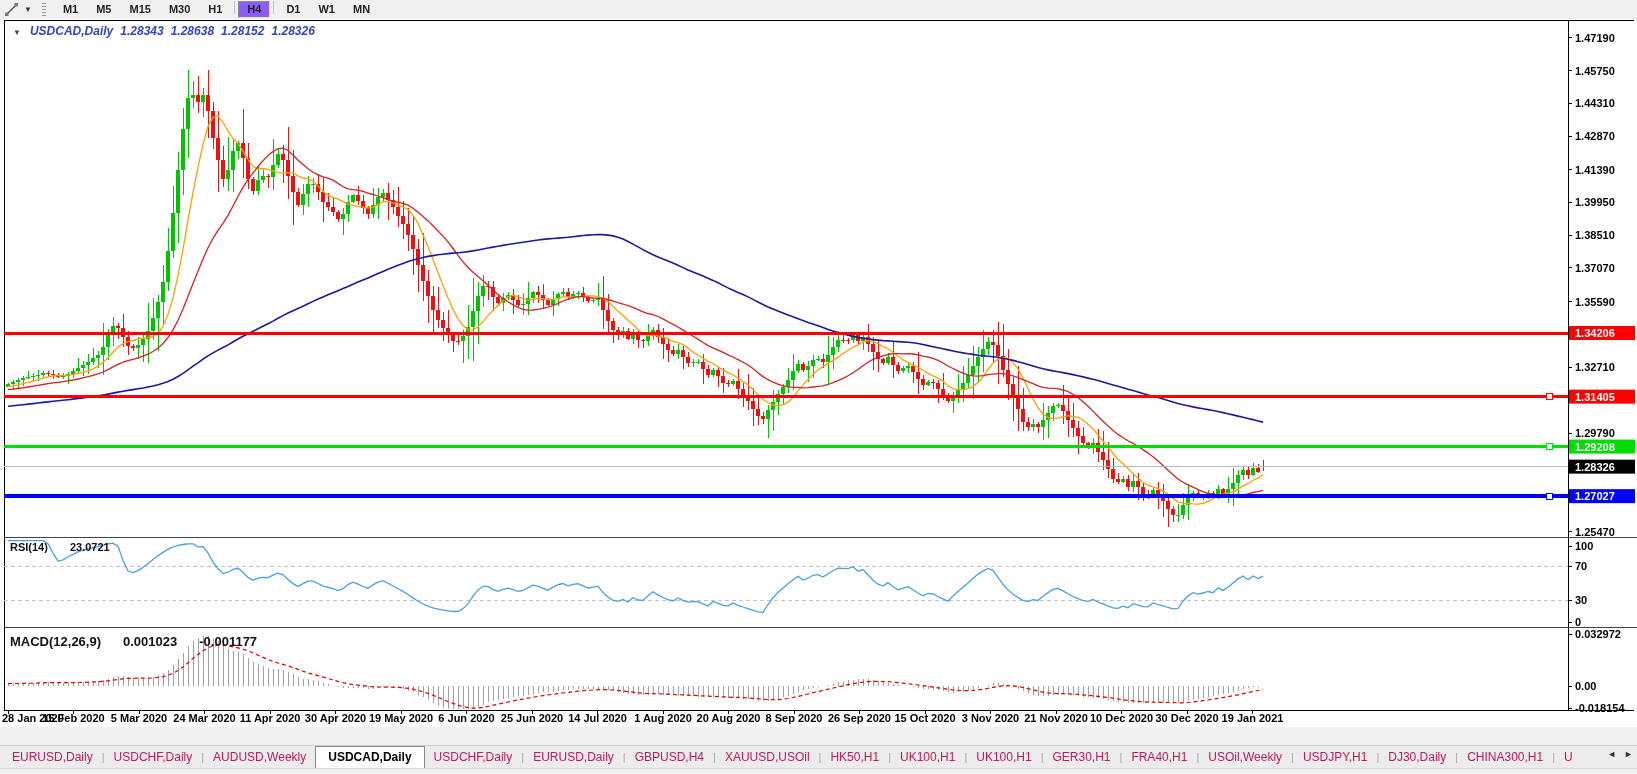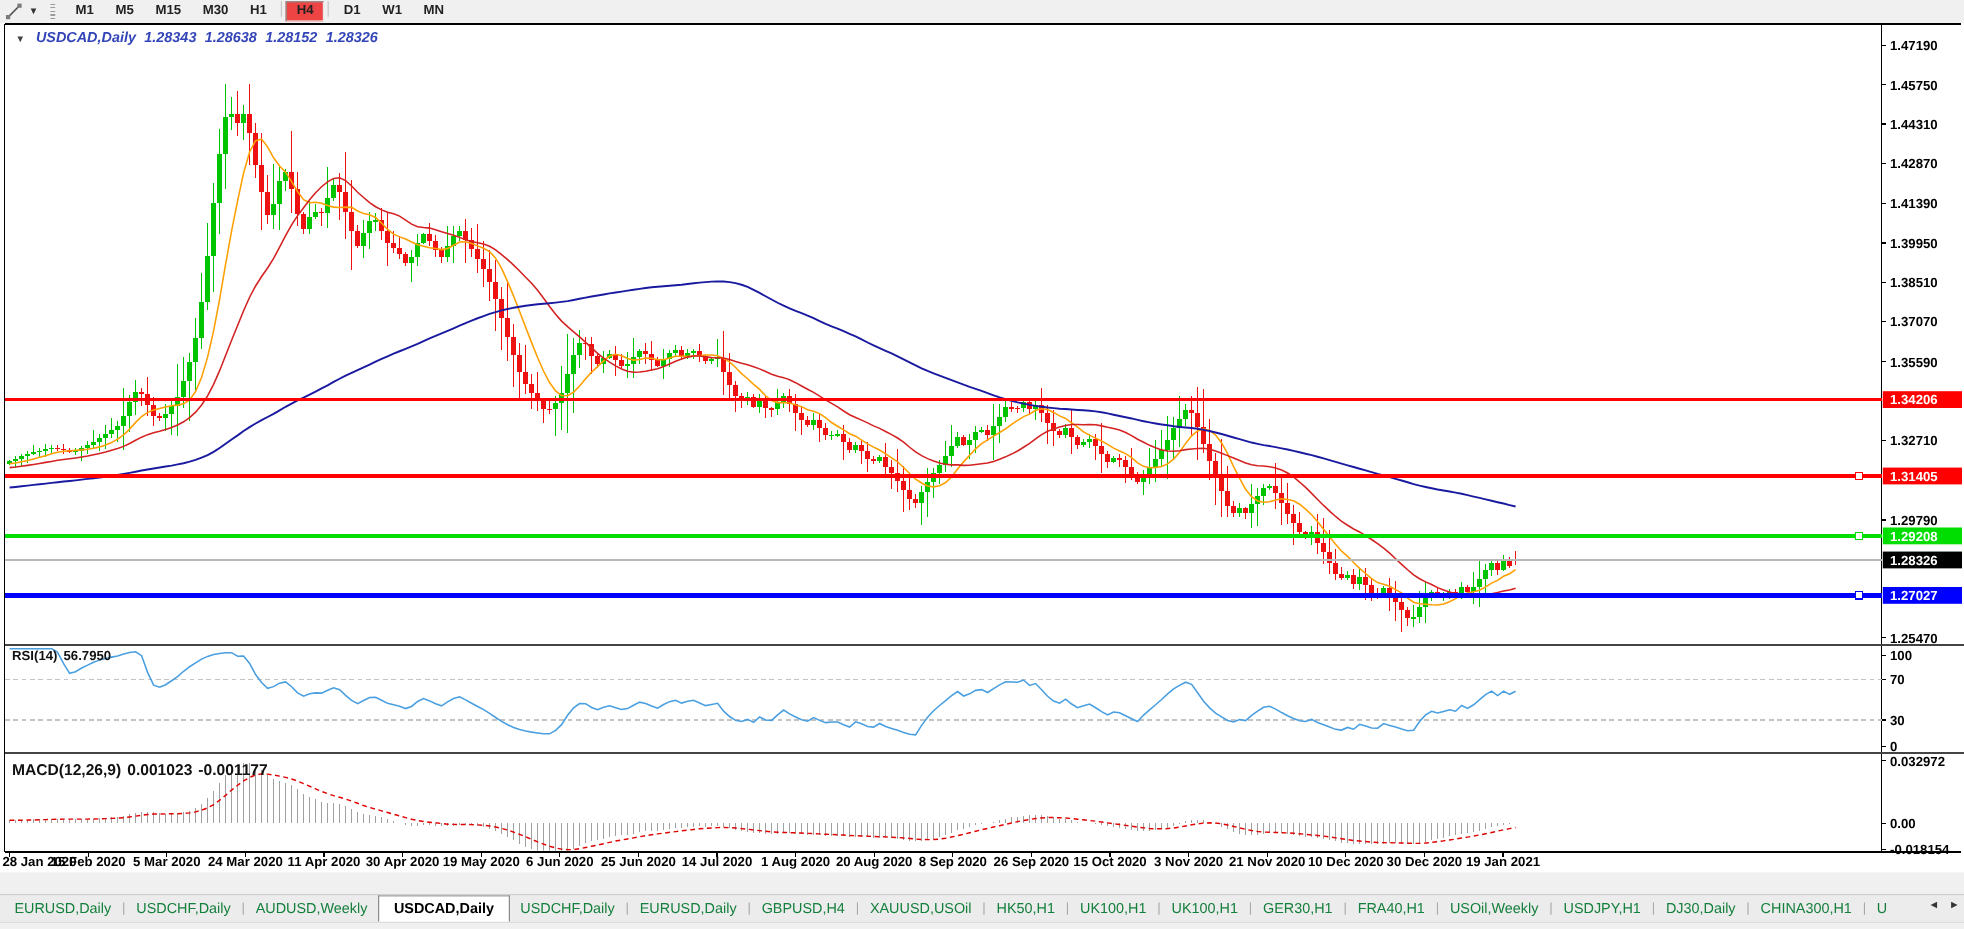--- a/index.html
+++ b/index.html
@@ -7,32 +7,32 @@
        font-family:"Liberation Sans",sans-serif;overflow:hidden;}
   #chart-svg{position:absolute;top:0;left:0;}
   #toolbar{position:absolute;top:0;left:0;width:1637px;height:19px;background:#f0f0f0;
            display:flex;align-items:center;padding-left:4px;box-sizing:border-box;z-index:6;}
   .tool-icon{display:flex;align-items:center;margin-right:1px;}
   .caret{font-size:8px;color:#333;margin:0 4px;}
   .grip{width:4px;height:13px;margin:0 8px 0 6px;
         background:repeating-linear-gradient(#9a9a9a 0 1px,transparent 1px 3px);}
   .tf-btn{font-size:11px;font-weight:bold;color:#222;padding:0 8px;height:15px;line-height:15px;
           border:1px solid transparent;cursor:default;}
-  .tf-btn.active{background:#ef4444;border-color:#8f8f8f #e6e6e6 #e6e6e6 #8f8f8f;}
+  .tf-btn.active{background:#8b5cf6;border-color:#8f8f8f #e6e6e6 #e6e6e6 #8f8f8f;}
   .tb-sep{width:1px;height:13px;background:#c6c6c6;margin:0 3px;}
   #chart-title{position:absolute;top:24px;left:9px;font-size:12px;font-weight:bold;z-index:5;font-style:italic;}
   #chart-title .num{margin-left:7px;}
   #chart-title .sym{margin-left:5px;}
   #rsi-label{position:absolute;top:541px;left:10px;font-size:11px;font-weight:bold;color:#111;z-index:5;}
   #macd-label{position:absolute;top:634px;left:10px;font-size:13px;font-weight:bold;color:#111;z-index:5;}
-  #rsi-label span, #macd-label span{margin-right:5px;}
+  #rsi-label span, #macd-label span{margin-right:22px;}
   #tabbar{position:absolute;top:745px;left:0;width:1637px;height:23px;background:#ececec;
           border-top:1px solid #cfcfcf;display:flex;align-items:center;padding-left:3px;
           box-sizing:border-box;z-index:6;overflow:hidden;}
-  .tab{font-size:12px;color:#15803d;padding:3px 9px;white-space:nowrap;cursor:default;}
+  .tab{font-size:12px;color:#be185d;padding:3px 9px;white-space:nowrap;cursor:default;}
   .tab.active{background:#fff;border:1px solid #8a8a8a;border-bottom:1px solid #fff;
               font-weight:bold;color:#000;padding:3px 12px 4px;}
   .tab-sep{color:#a8a8a8;font-size:11px;}
   #tab-arrows{position:absolute;right:4px;top:749px;display:flex;gap:8px;z-index:7;
               background:#ececec;padding-left:6px;}
   .arrow-btn{font-size:9px;color:#333;cursor:default;}
   #bottom-strip{position:absolute;top:768px;left:0;width:1637px;height:6px;background:#f0f0f0;
                 border-top:1px solid #d9d9d9;}
 </style>
 </head>
@@ -959,21 +959,21 @@
       <span class="tf-btn">W1</span>
       <span class="tf-btn">MN</span>
     </span>
 </div>
 
 <div id="chart-title" style="color: rgb(51, 69, 184);">
   <span class="caret" style="color:#444;">▼</span><span class="sym">USDCAD,Daily</span><span class="num">1.28343</span><span class="num">1.28638</span><span class="num">1.28152</span><span class="num">1.28326</span>
 </div>
 
 <div id="rsi-label">
-  <span>RSI(14)</span><span>56.7950</span>
+  <span>RSI(14)</span><span>23.0721</span>
 </div>
 
 <div id="macd-label">
   <span>MACD(12,26,9)</span><span>0.001023</span><span>-0.001177</span>
 </div>
 
 <div id="tabbar">
     <span class="tab">EURUSD,Daily</span>
     <span class="tab-sep">|</span>
     <span class="tab">USDCHF,Daily</span>

